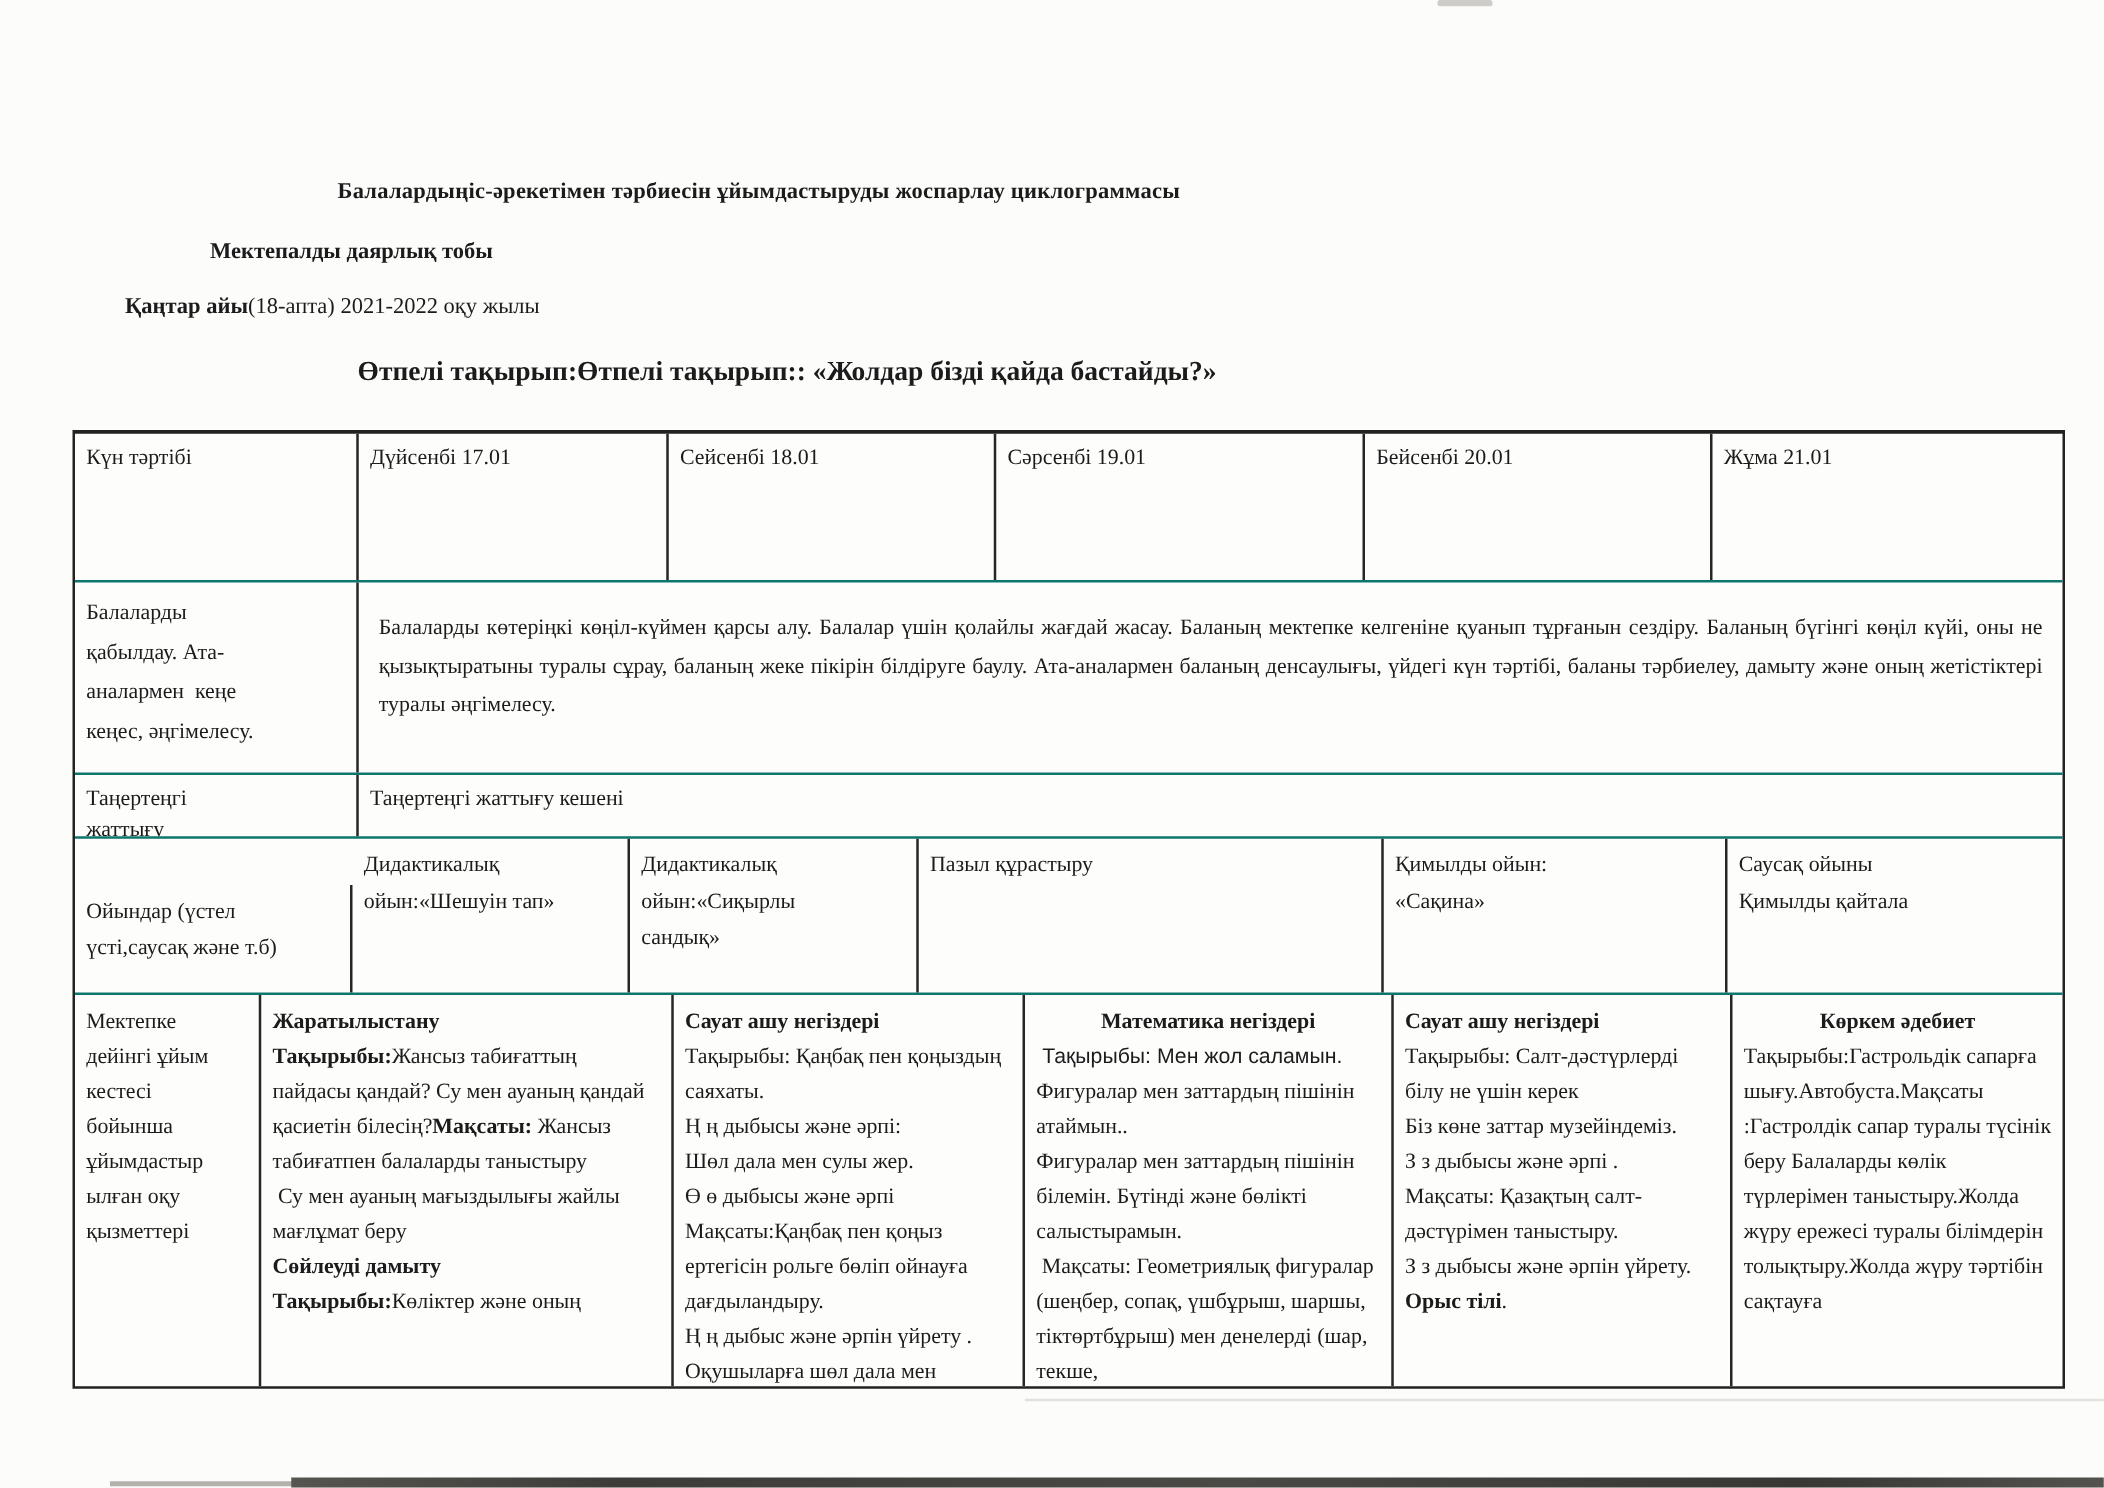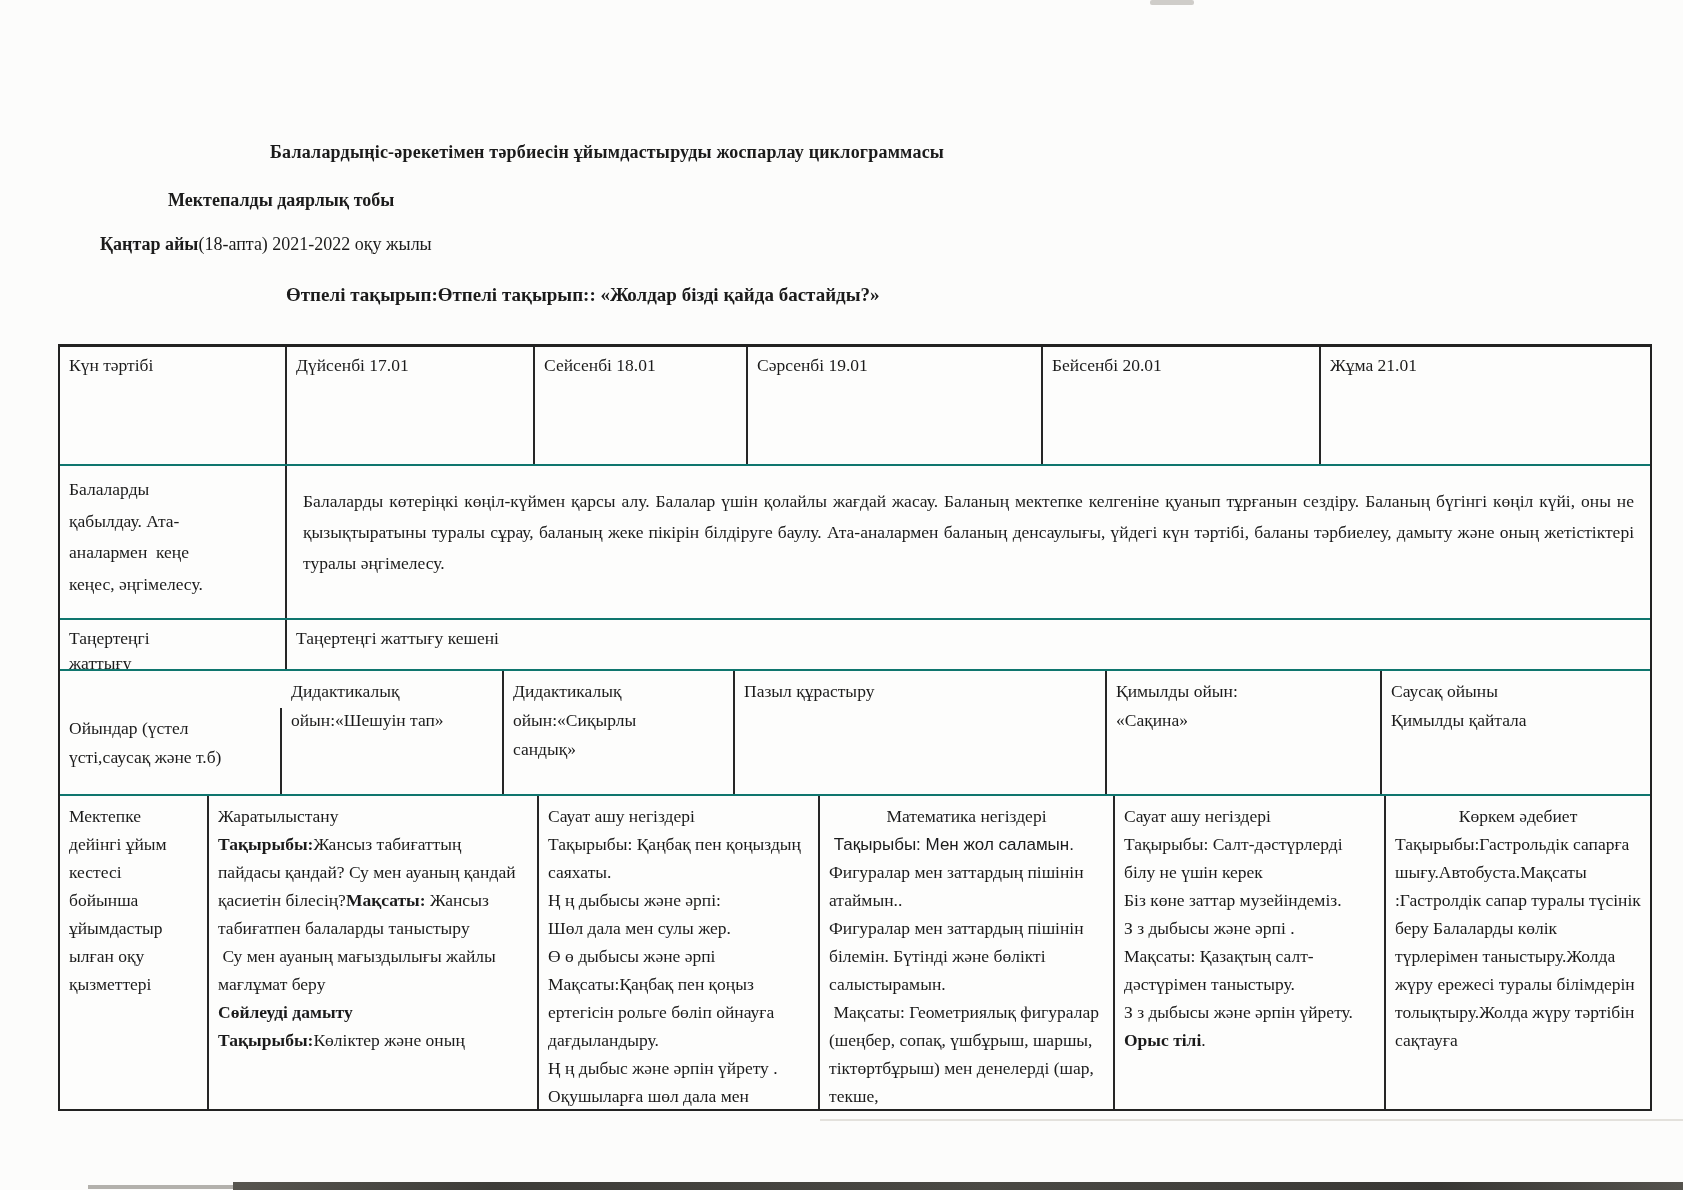--- a/index.html
+++ b/index.html
@@ -24,21 +24,21 @@
     position:absolute;left:168px;top:190px;
     font-size:18px;font-weight:bold;
   }
   .doc-period{
     position:absolute;left:100px;top:234px;
     font-size:18px;
   }
   .doc-period .b{font-weight:bold;}
   .doc-theme{
     position:absolute;left:286px;top:284px;
-    font-size:19px;font-weight:bold;
+    font-size:22px;font-weight:bold;
   }
   
   .tbl{
     position:absolute;left:58px;top:344px;width:1594px;
     border:2px solid #222;border-top-width:3px;
     box-sizing:border-box;
     background:#fdfdfc;
   }
   .trow{display:flex;border-bottom:2px solid #0f766e;}
   .trow:last-child{border-bottom:none;}
@@ -52,37 +52,37 @@
     overflow:hidden;
   }
   .tcell:last-child{border-right:none;flex:1;}
   
   .r-head{height:117px;}
   .r-recv{height:152px;}
   .r-morn{height:49px;}
   .r-game{height:123px;}
   .r-act {height:313px;}
   
-  .r-head .c0{width:227px;} .r-head .c1{width:248px;} .r-head .c2{width:213px;}
+  .r-head .c0{width:227px;} .r-head .c1{width:248px;} .r-head .c2{width:262px;}
   .r-head .c3{width:295px;} .r-head .c4{width:278px;}
   .r-recv .c0{width:227px;line-height:1.8;padding-top:8px;}
   .r-recv .c1{
     padding:20px 16px 0 16px;
     text-align:justify;line-height:1.76;font-size:17.5px;
     white-space:normal;
   }
   .r-morn .c0{width:227px;line-height:1.4;}
   .r-game .c0{width:222px;margin-top:37px;} .r-game .c1{width:222px;} .r-game .c2{width:231px;}
   .r-game .c3{width:372px;} .r-game .c4{width:275px;}
   .r-game .tcell{line-height:1.65;}
   .r-act .c0{width:149px;line-height:1.72;font-size:17px;}
   .r-act .c1{width:330px;} .r-act .c2{width:281px;} .r-act .c3{width:295px;}
   .r-act .c4{width:271px;}
   .r-act .tcell{line-height:1.6;font-size:17.5px;}
-  .cell-head{font-weight:normal;display:block;}
+  .cell-head{font-weight:bold;display:block;}
   .cell-head.center{text-align:center;}
   .b{font-weight:bold;}
   .sans{font-family:"Liberation Sans","DejaVu Sans",sans-serif;font-size:17px;}
   
   .scan-strip-dark{
     position:absolute;left:233px;top:1182px;width:1450px;height:8px;
     background:linear-gradient(90deg,#57554f 0%,#3d3c38 18%,#4a4944 52%,#383734 83%,#54524d 100%);
   }
   .scan-strip-light{
     position:absolute;left:88px;top:1185px;width:148px;height:4px;

